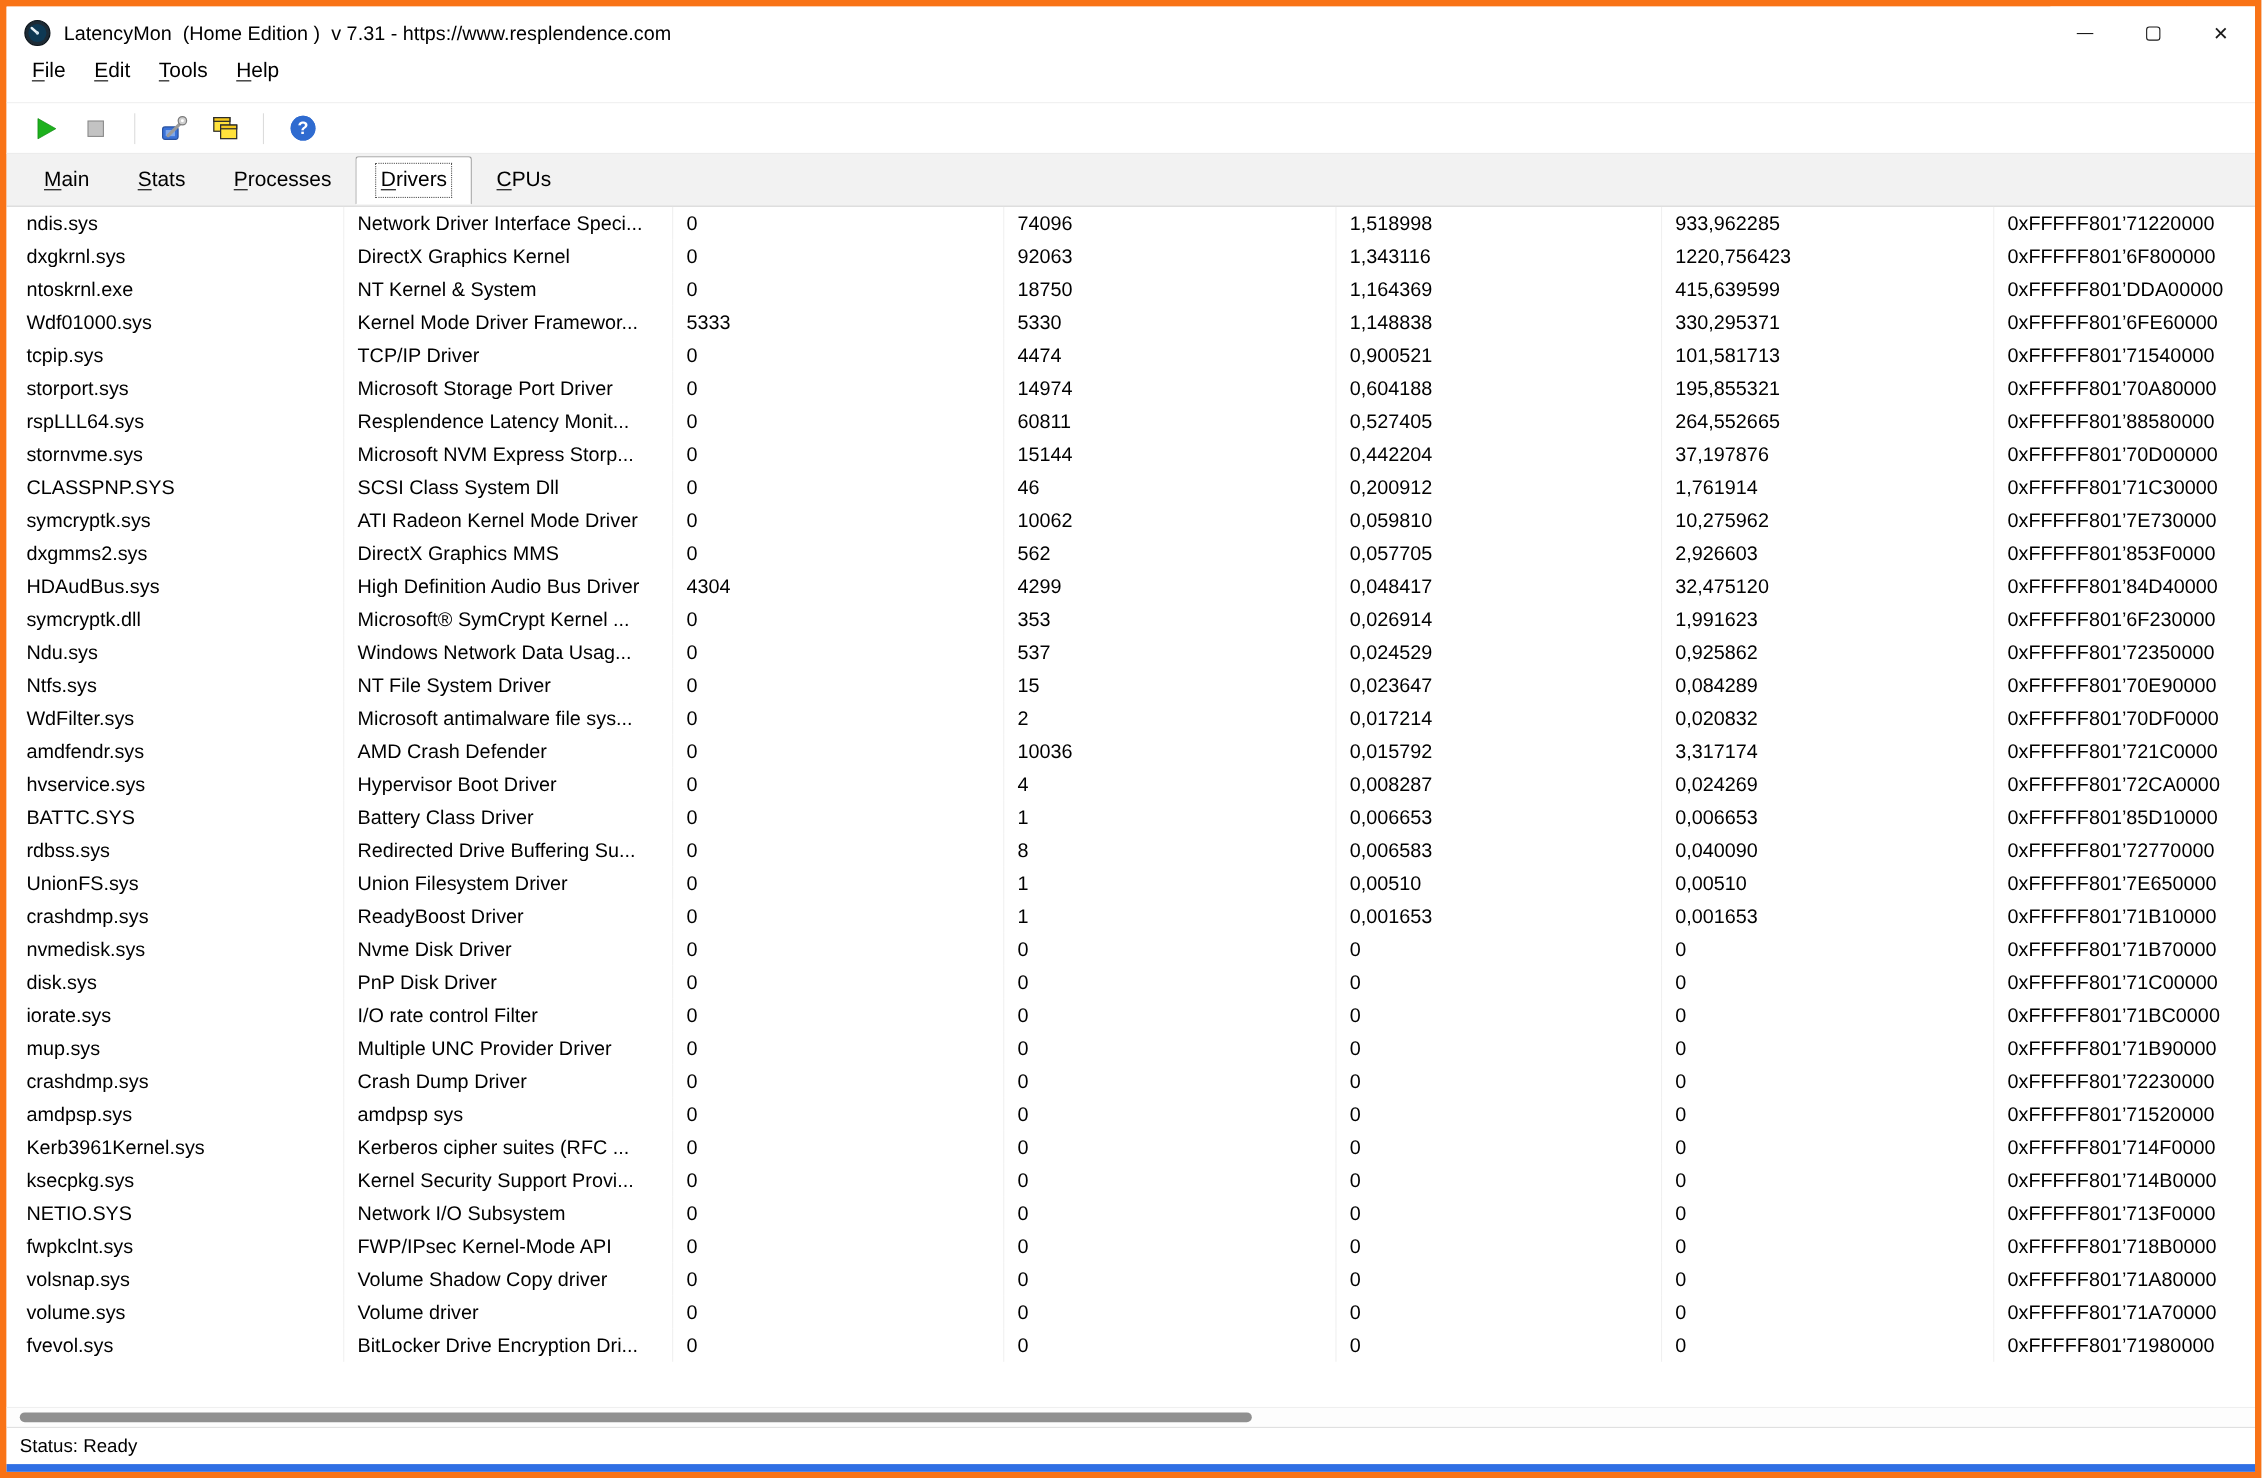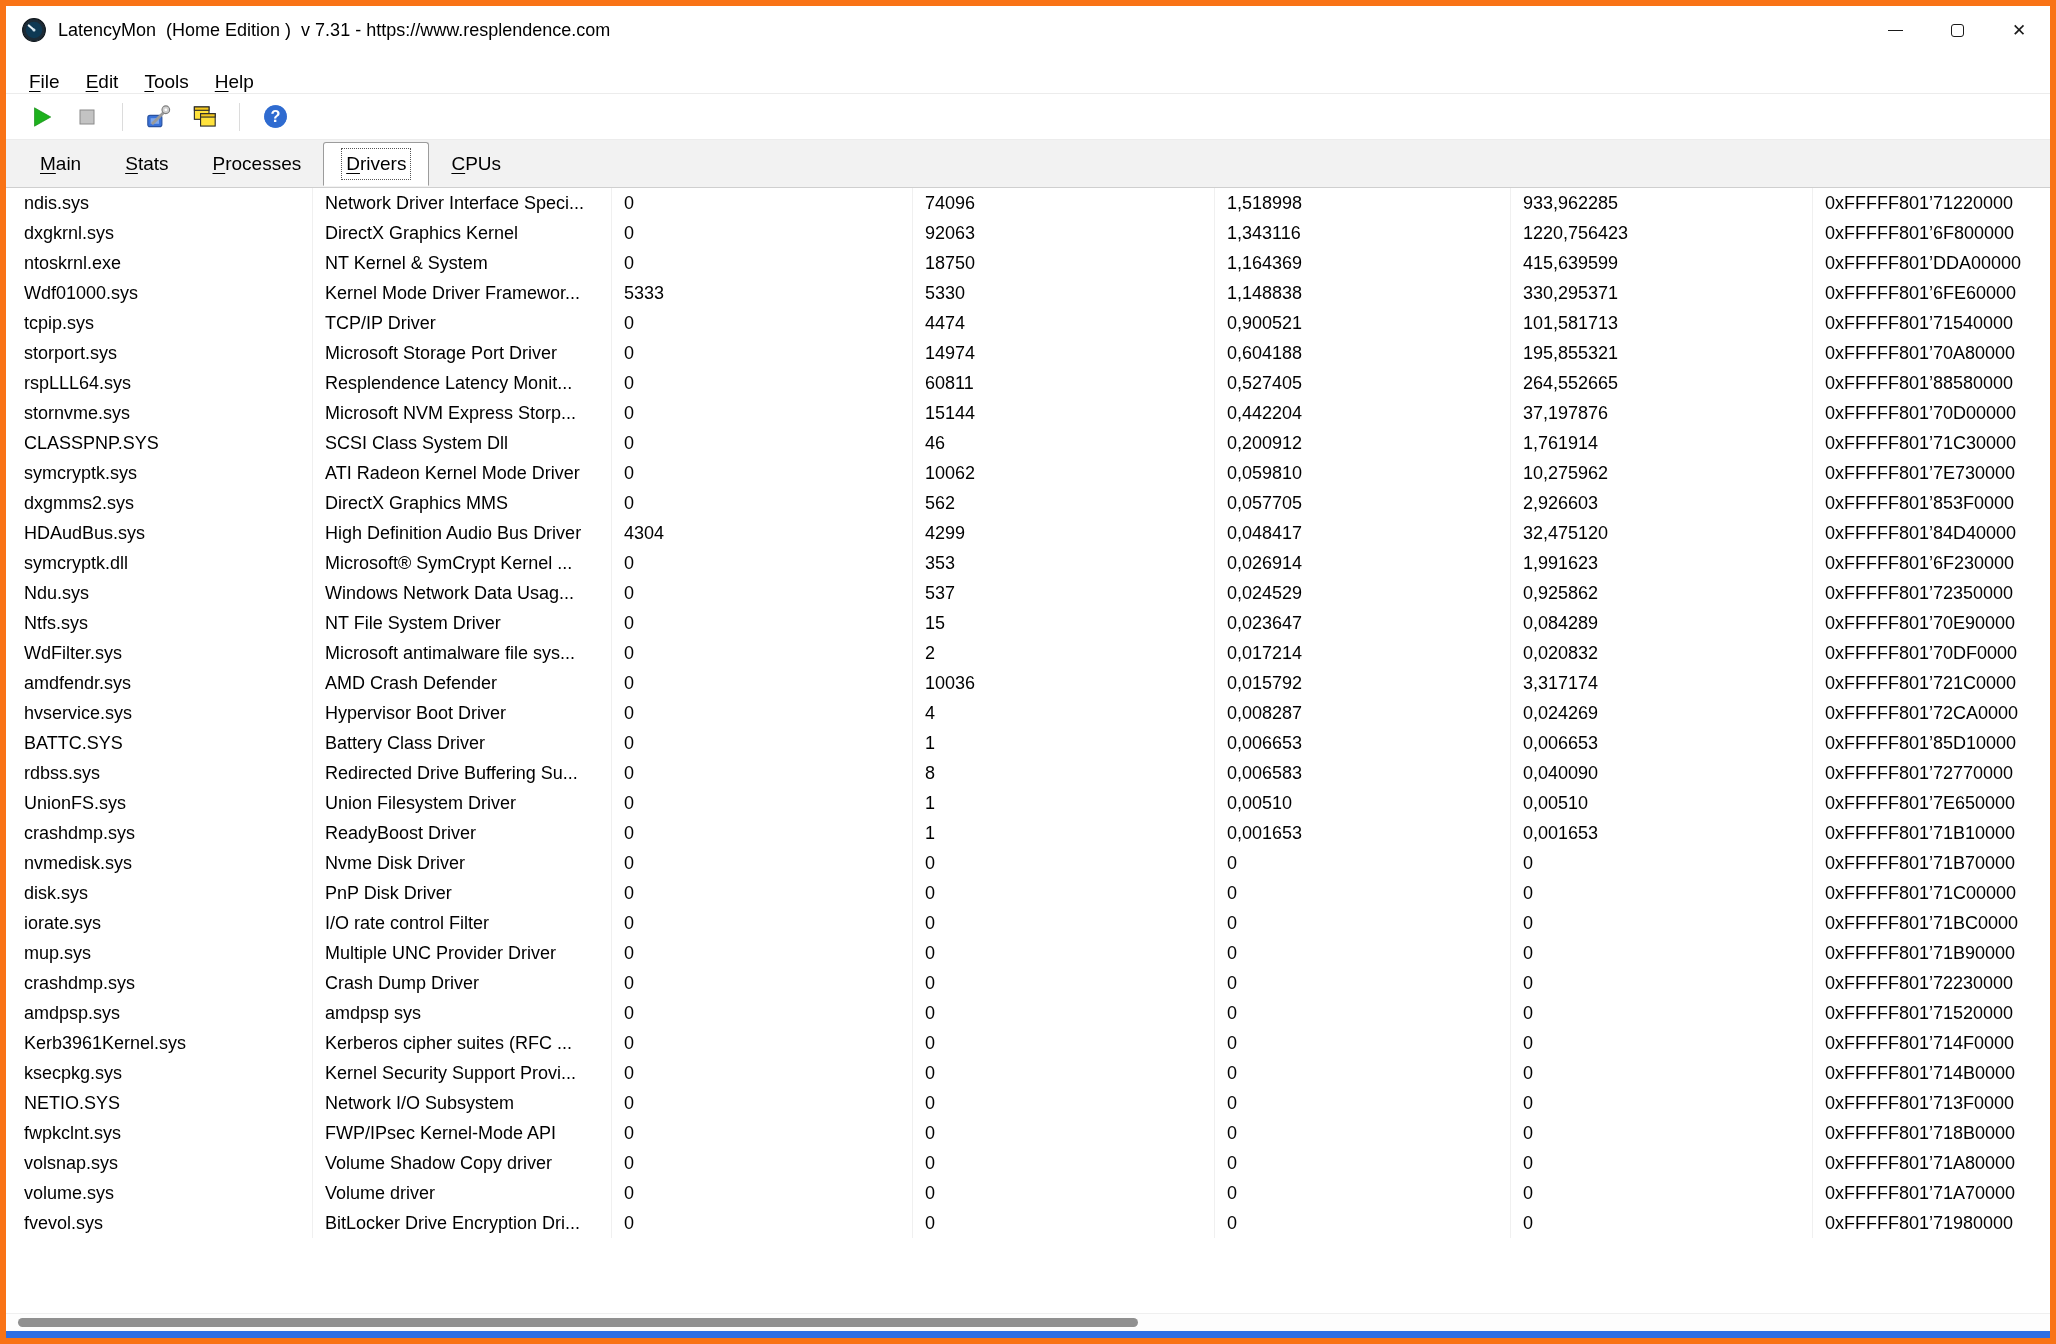--- a/index.html
+++ b/index.html
@@ -18,21 +18,21 @@
   .app-icon { width: 27px; height: 27px; display: flex; align-items: center; justify-content: center; }
   .title-text { font-size: 18px; margin-left: 11px; white-space: pre; color: #000; }
   .win-controls { margin-left: auto; display: flex; height: 100%; }
   .win-btn { width: 62px; height: 100%; display: flex; align-items: center; justify-content: center; background: #fff; border: none; cursor: default; }
   .glyph-min { width: 15px; height: 0; border-top: 1.5px solid #1a1a1a; display: block; }
   .glyph-max { width: 13px; height: 13px; border: 1.5px solid #1a1a1a; border-radius: 3px; display: block; }
   .glyph-close { font-size: 17px; color: #1a1a1a; line-height: 1; }
 
   
   .menubar { height: 40px; flex: 0 0 40px; display: flex; align-items: center; padding-left: 10px; border-bottom: 1px solid #ececec; background: #fff; }
-  .menu-item { padding: 0 13px; font-size: 19px; height: 100%; display: flex; align-items: flex-end; }
+  .menu-item { padding: 0 13px; font-size: 19px; height: 100%; display: flex; align-items: flex-start; }
   .accel { text-decoration: underline; text-underline-offset: 3px; }
 
   
   .toolbar { height: 46px; flex: 0 0 46px; display: flex; align-items: center; padding-left: 16px; gap: 8px; border-bottom: 1px solid #ececec; background: #fff; }
   .tool-btn { width: 38px; height: 38px; display: flex; align-items: center; justify-content: center; background: transparent; border: none; }
   .toolbar .sep { width: 1px; height: 28px; background: #dcdcdc; margin: 0 8px; }
 
   
   .tabstrip { height: 48px; flex: 0 0 48px; background: #f2f2f2; display: flex; align-items: center; padding-left: 12px; border-bottom: 1px solid #cfcfcf; }
   .tab { height: 40px; display: flex; align-items: center; padding: 0 22px; font-size: 19px; }
@@ -477,15 +477,18 @@
           <div class="td col4">0</div>
           <div class="td col5">0</div>
           <div class="td col6">0xFFFFF801’71980000</div>
         </div>
       </div>
     <div class="hscroll">
       <div class="hscroll-thumb"></div>
     </div>
   </div>
 
+  <div class="statusbar">
+    <span>Status: Ready</span>
+  </div>
   <div class="bottom-accent" style="background: rgb(47, 111, 228);"></div>
 
 </div>
 
 </body></html>

